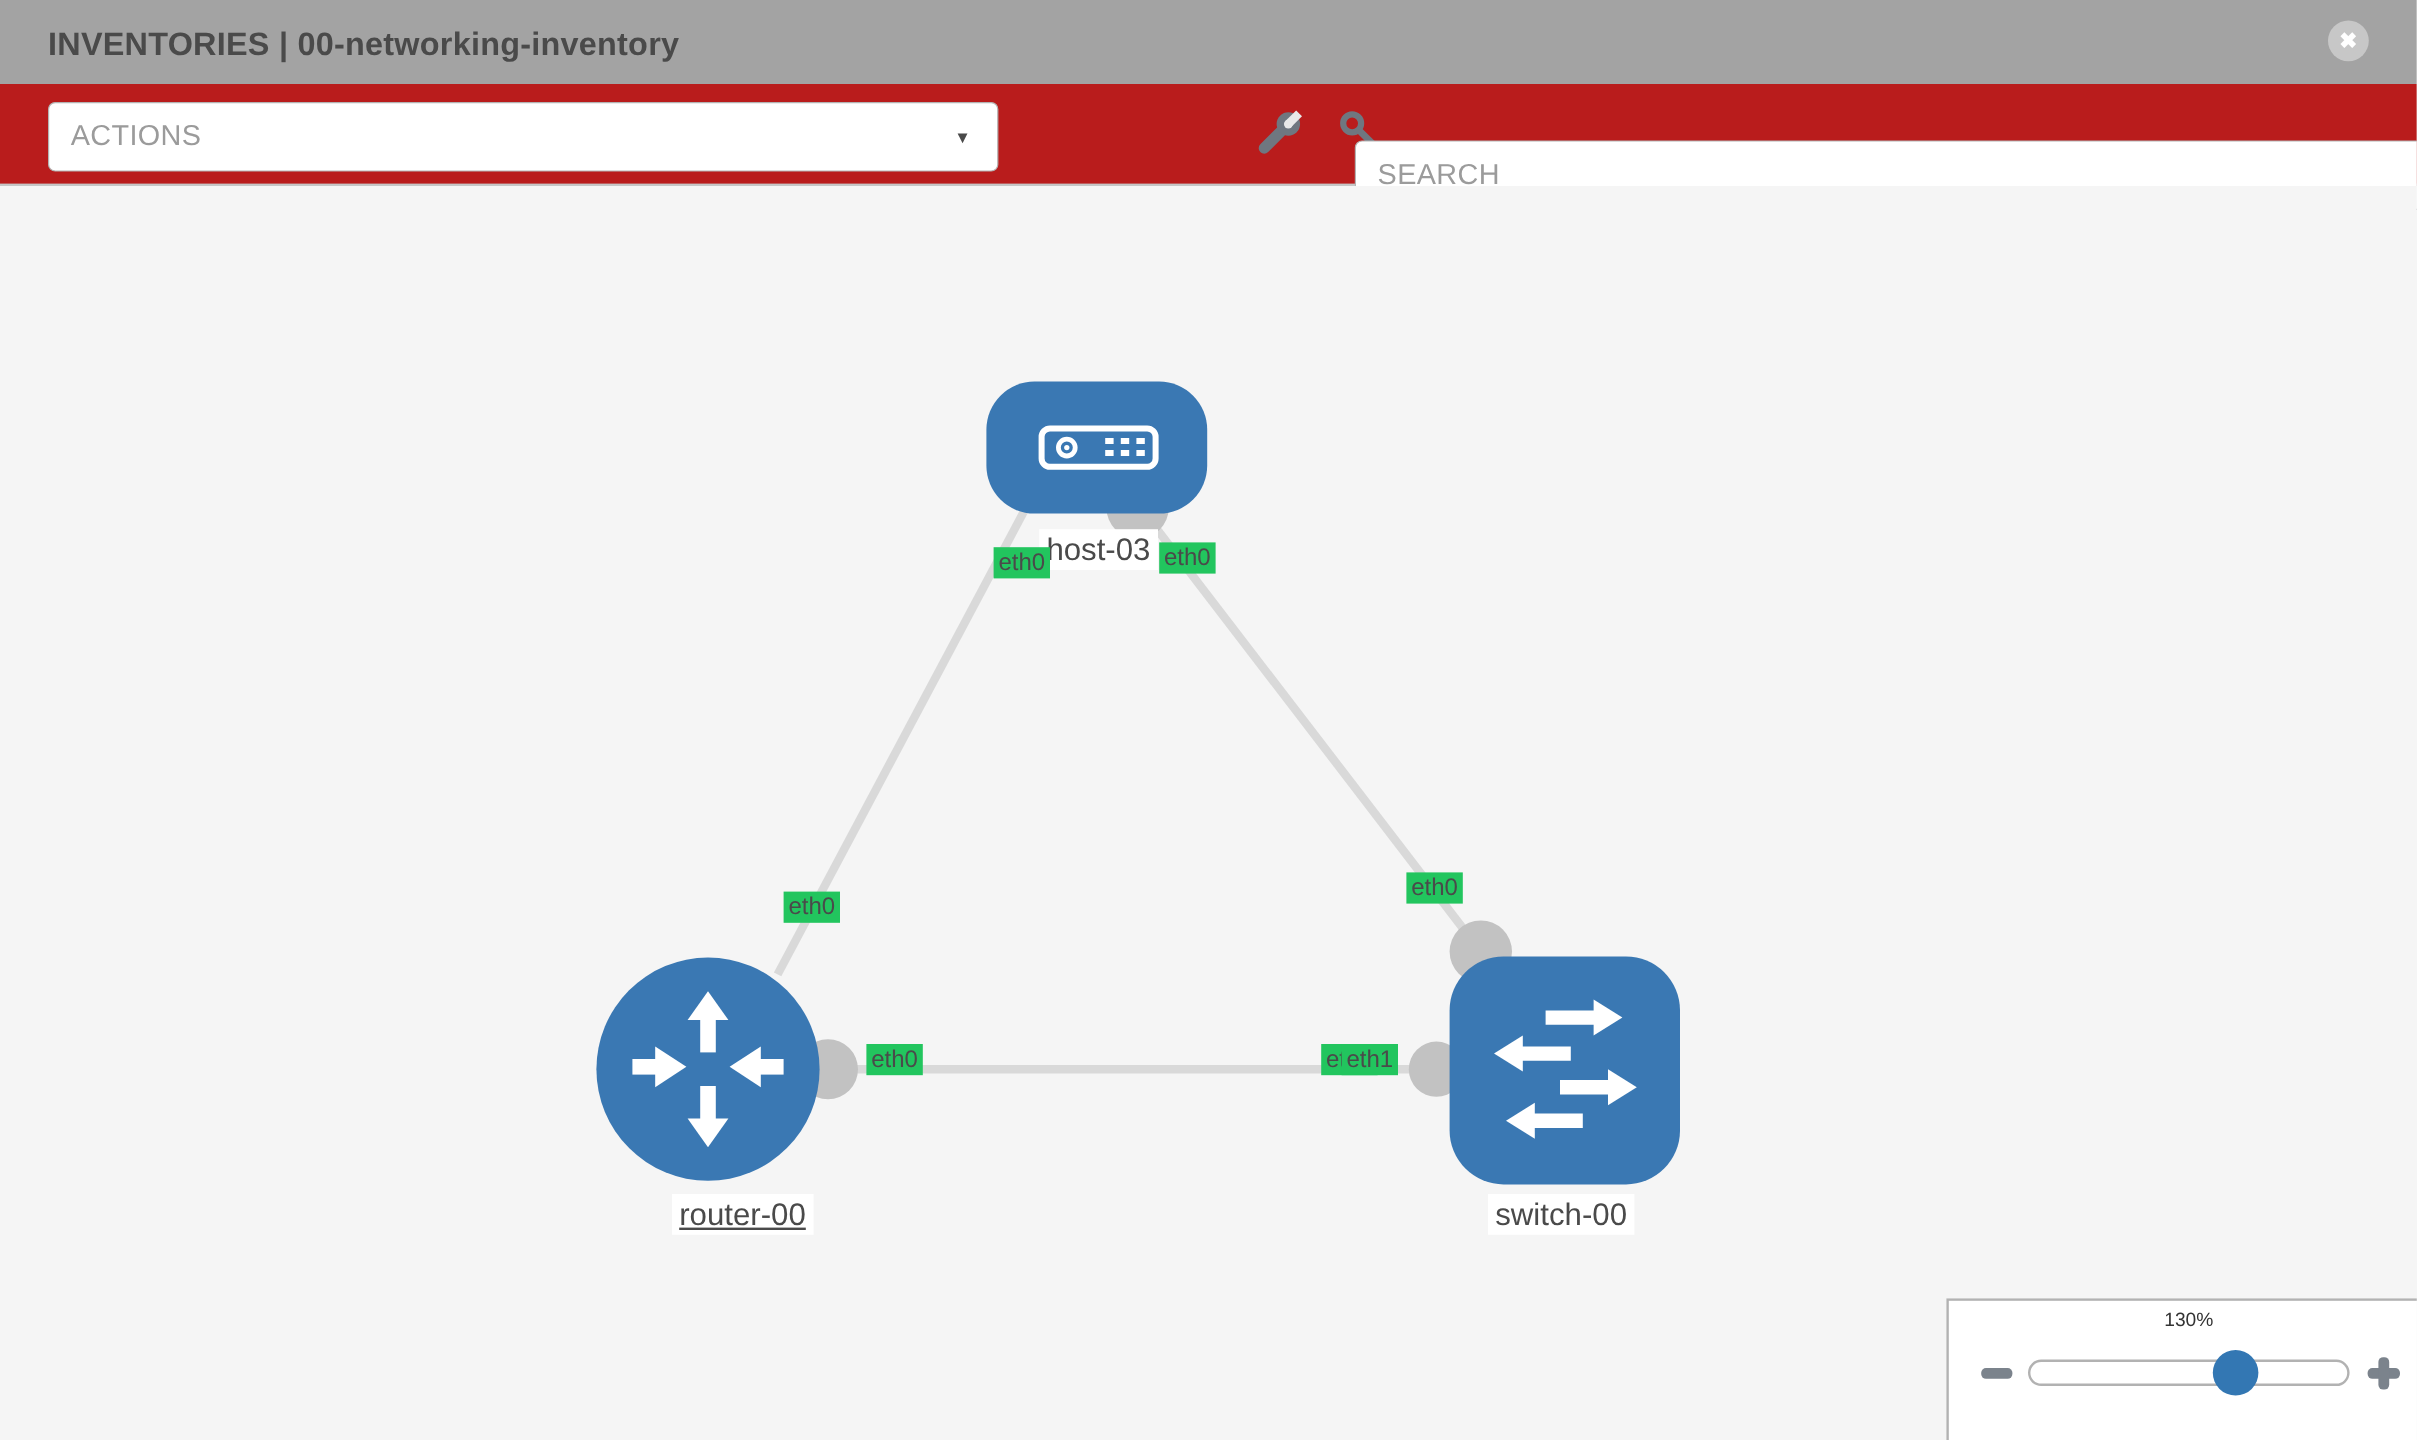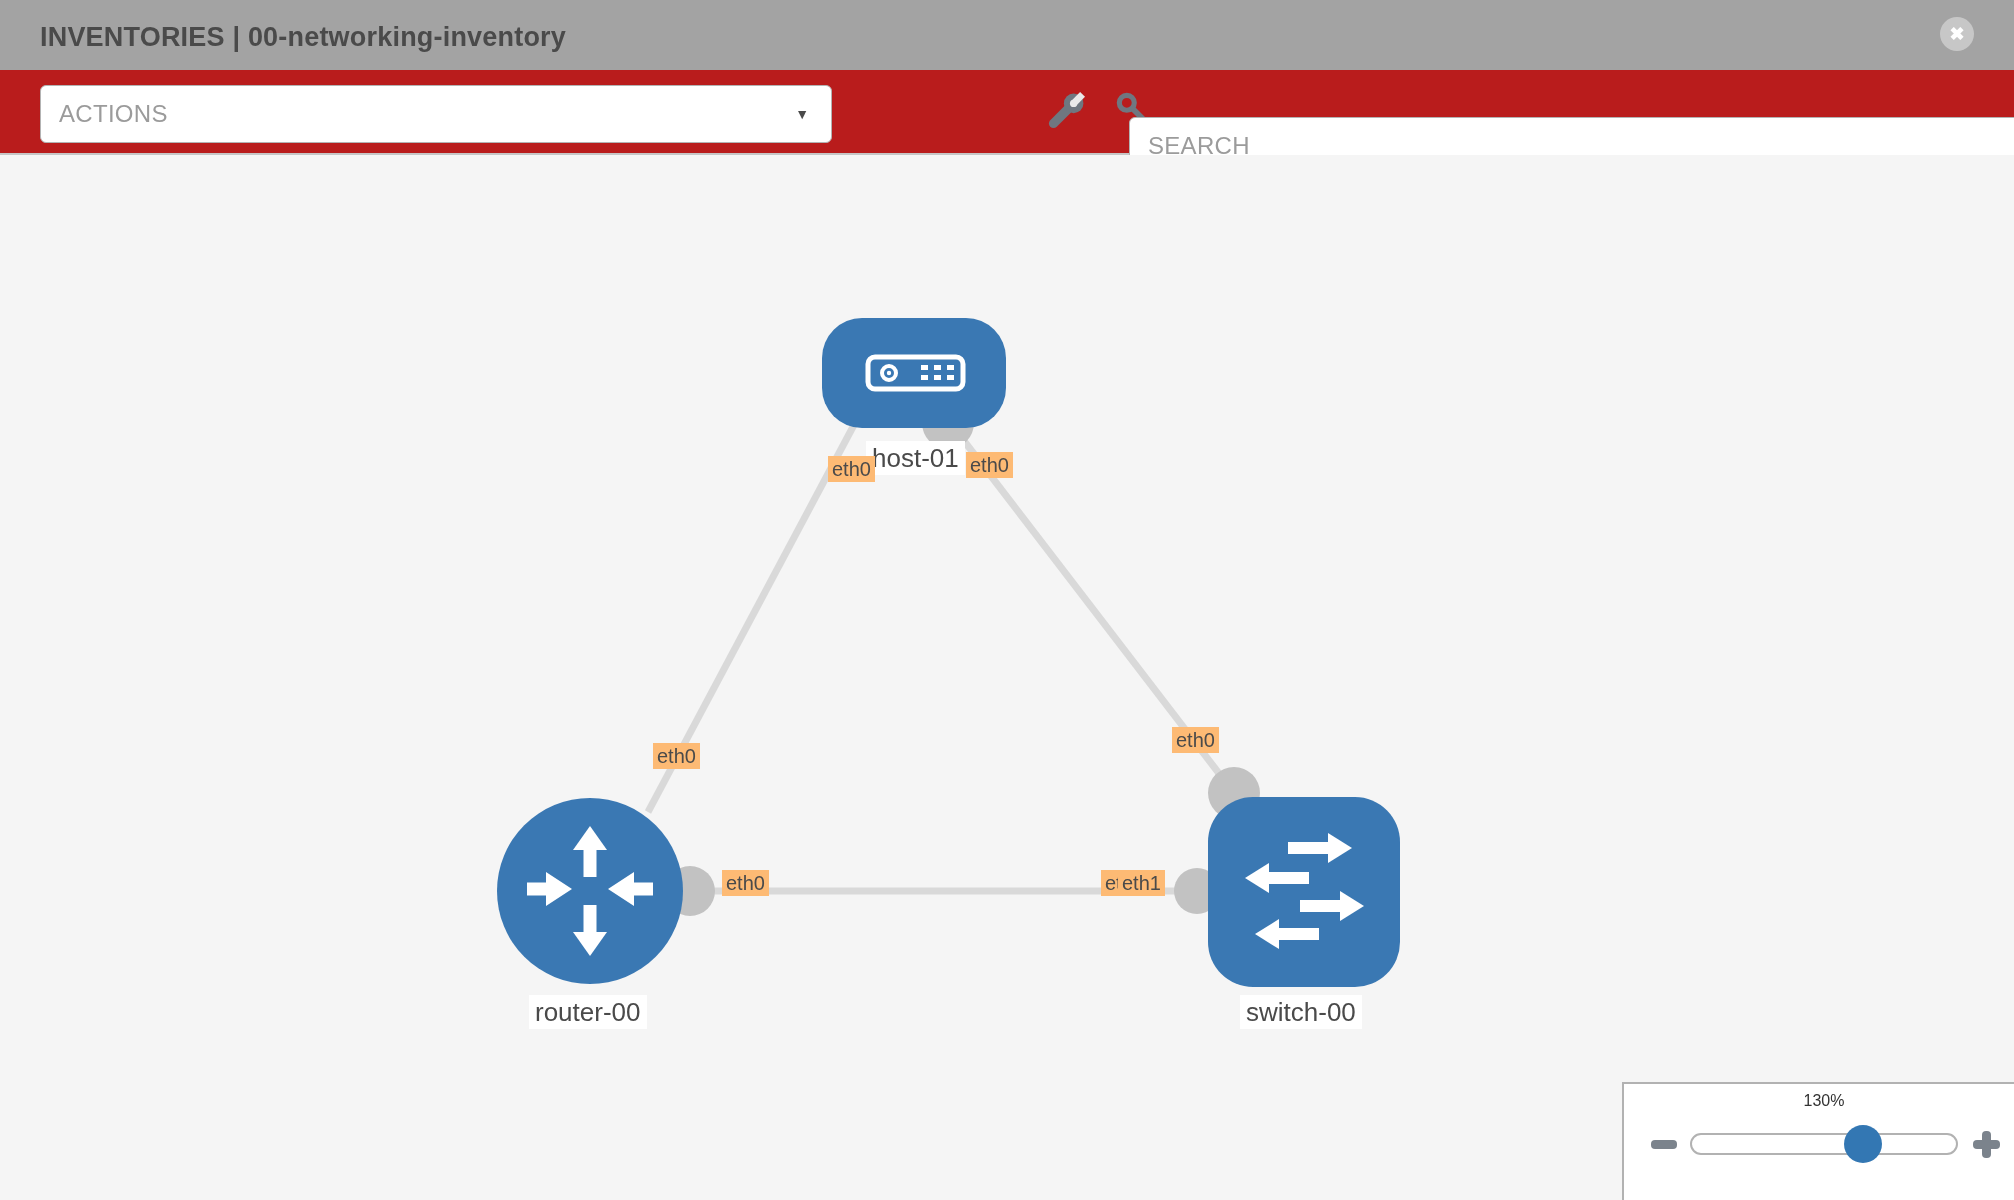--- a/index.html
+++ b/index.html
@@ -33,21 +33,21 @@
   .canvas{position:absolute;left:0;top:155px;width:2014px;height:1045px;background:#f5f5f5;}
   .canvas svg{position:absolute;left:0;top:0;}
   .link{stroke:#d9d9d9;stroke-width:7;fill:none;}
   .connector{fill:#c2c2c2;}
   .node-shape{fill:#3a78b3;}
   .glyph-stroke{stroke:#ffffff;fill:none;}
   .glyph-fill{fill:#ffffff;}
   
   .node-label{position:absolute;background:#ffffff;color:#4a4a4a;font-size:26px;
     line-height:30px;padding:2px 6px;white-space:nowrap;}
-  .iface-label{position:absolute;background:#fdba74;color:#4a4a4a;font-size:20px;
+  .iface-label{position:absolute;background:#22c55e;color:#4a4a4a;font-size:20px;
     line-height:22px;padding:2px 4px;white-space:nowrap;}
   
   .zoom-panel{position:absolute;left:1622px;top:1082px;width:400px;height:130px;
     background:#ffffff;border:2px solid #b2b2b2;box-sizing:border-box;}
   .zoom-level{position:absolute;left:66px;top:8px;width:268px;text-align:center;
     font-size:16px;color:#333333;}
   .zoom-minus{position:absolute;left:27px;top:56px;width:26px;height:9px;border-radius:4px;
     background:#7b838c;cursor:pointer;}
   .zoom-track{position:absolute;left:66px;top:49px;width:268px;height:22px;border-radius:12px;
     background:#ffffff;border:2px solid #b2b2b2;box-sizing:border-box;cursor:pointer;}
@@ -149,22 +149,22 @@
         <line class="glyph-stroke" x1="1265" y1="723" x2="1309" y2="723" stroke-width="12"></line>
         <polygon class="glyph-fill" points="1245,723 1269,708 1269,738"></polygon>
         <line class="glyph-stroke" x1="1300" y1="751" x2="1344" y2="751" stroke-width="12"></line>
         <polygon class="glyph-fill" points="1364,751 1340,736 1340,766"></polygon>
         <line class="glyph-stroke" x1="1275" y1="779" x2="1319" y2="779" stroke-width="12"></line>
         <polygon class="glyph-fill" points="1255,779 1279,764 1279,794"></polygon>
       </g>
     </g>
   </svg>
 
-  <div class="node-label" style="left:866px;top:286px;">host-01</div>
-  <div class="node-label" style="left:529px;top:840px;">router-00</div>
+  <div class="node-label" style="left:866px;top:286px;">host-03</div>
+  <div class="node-label" style="left:560px;top:840px;text-decoration:underline;">router-00</div>
   <div class="node-label" style="left:1240px;top:840px;">switch-00</div>
 
   <div class="iface-label" style="left:828px;top:301px;">eth0</div>
   <div class="iface-label" style="left:966px;top:297px;">eth0</div>
   <div class="iface-label" style="left:653px;top:588px;">eth0</div>
   <div class="iface-label" style="left:1172px;top:572px;">eth0</div>
   <div class="iface-label" style="left:722px;top:715px;">eth0</div>
   <div class="iface-label" style="left:1101px;top:715px;z-index:1;">eth0</div>
   <div class="iface-label" style="left:1118px;top:715px;z-index:2;text-align:center;">eth1</div>
 </div>

